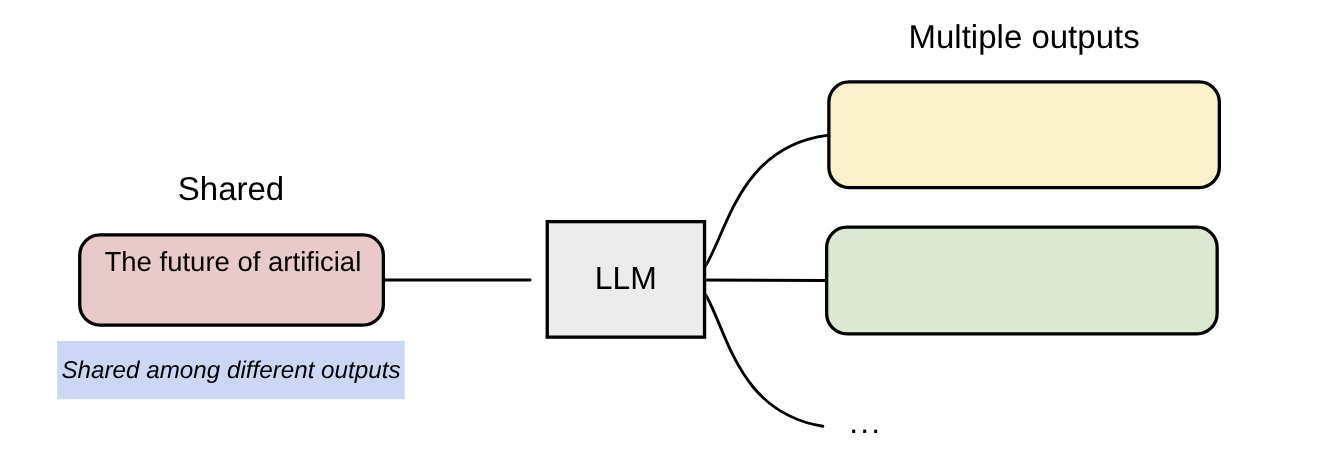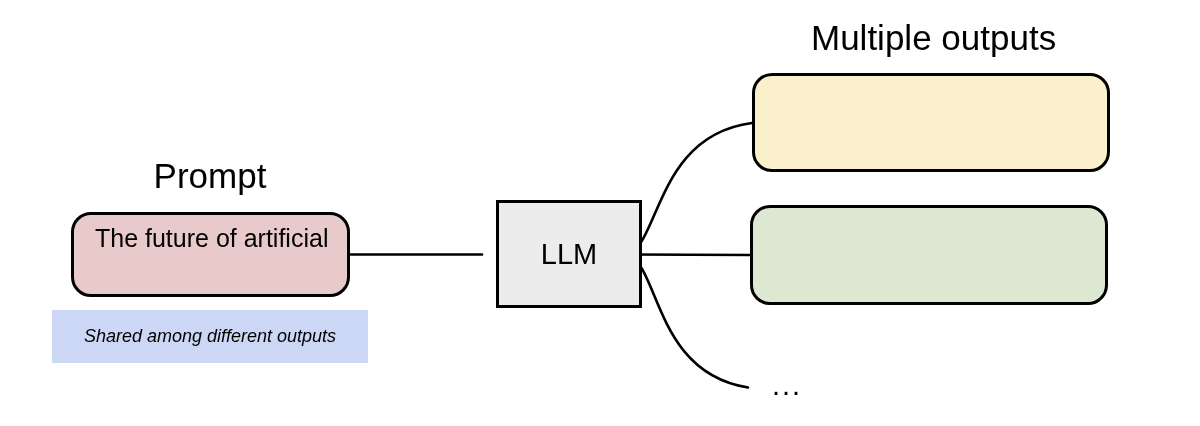--- a/index.html
+++ b/index.html
@@ -56,33 +56,33 @@
     width: 358px; height: 99px;
     background: var(--output1-fill, #faf0cc);
   }
   .output-box-2 {
     left: 750px; top: 205px;
     width: 358px; height: 100px;
     background: var(--output2-fill, #dde8d3);
   }
   .diagram-label {
     position: absolute;
-    font-size: 35px;
+    font-size: 30px;
     text-align: center;
     white-space: nowrap;
   }
   .prompt-label { left: 90px; top: 156px; width: 240px; }
   .outputs-label { left: 811px; top: 18px; width: 240px; }
   .note {
     position: absolute;
     left: 52px; top: 310px;
     width: 316px; height: 53px;
     background: var(--note-fill, #cbd7f4);
     font-style: italic;
-    font-size: 18px;
+    font-size: 22px;
     line-height: 53px;
     text-align: center;
     white-space: nowrap;
   }
   .ellipsis {
     position: absolute;
     left: 772px; top: 371px;
     font-size: 29px;
     line-height: 29px;
     letter-spacing: 2px;
@@ -93,21 +93,21 @@
 
 <div class="canvas">
 
   <svg class="layer-svg" viewBox="0 0 1200 426" aria-hidden="true">
     <path d="M 350 254.5 L 482 254.5"></path>
     <path d="M 630 254.5 C 660 235, 660 135, 752 123"></path>
     <path d="M 630 254.5 L 750 255"></path>
     <path d="M 630 254.5 C 660 275, 658 373, 748 387.5"></path>
   </svg>
 
-  <div class="diagram-label prompt-label">Prompt</div>
+  <div class="diagram-label prompt-label">Shared</div>
 
   <div class="box rounded prompt-box">
     <div class="prompt-box-text">
       <div>The future of artificial</div>
     </div>
   </div>
 
   <div class="note">Shared among different outputs</div>
 
   <div class="box llm-box">

